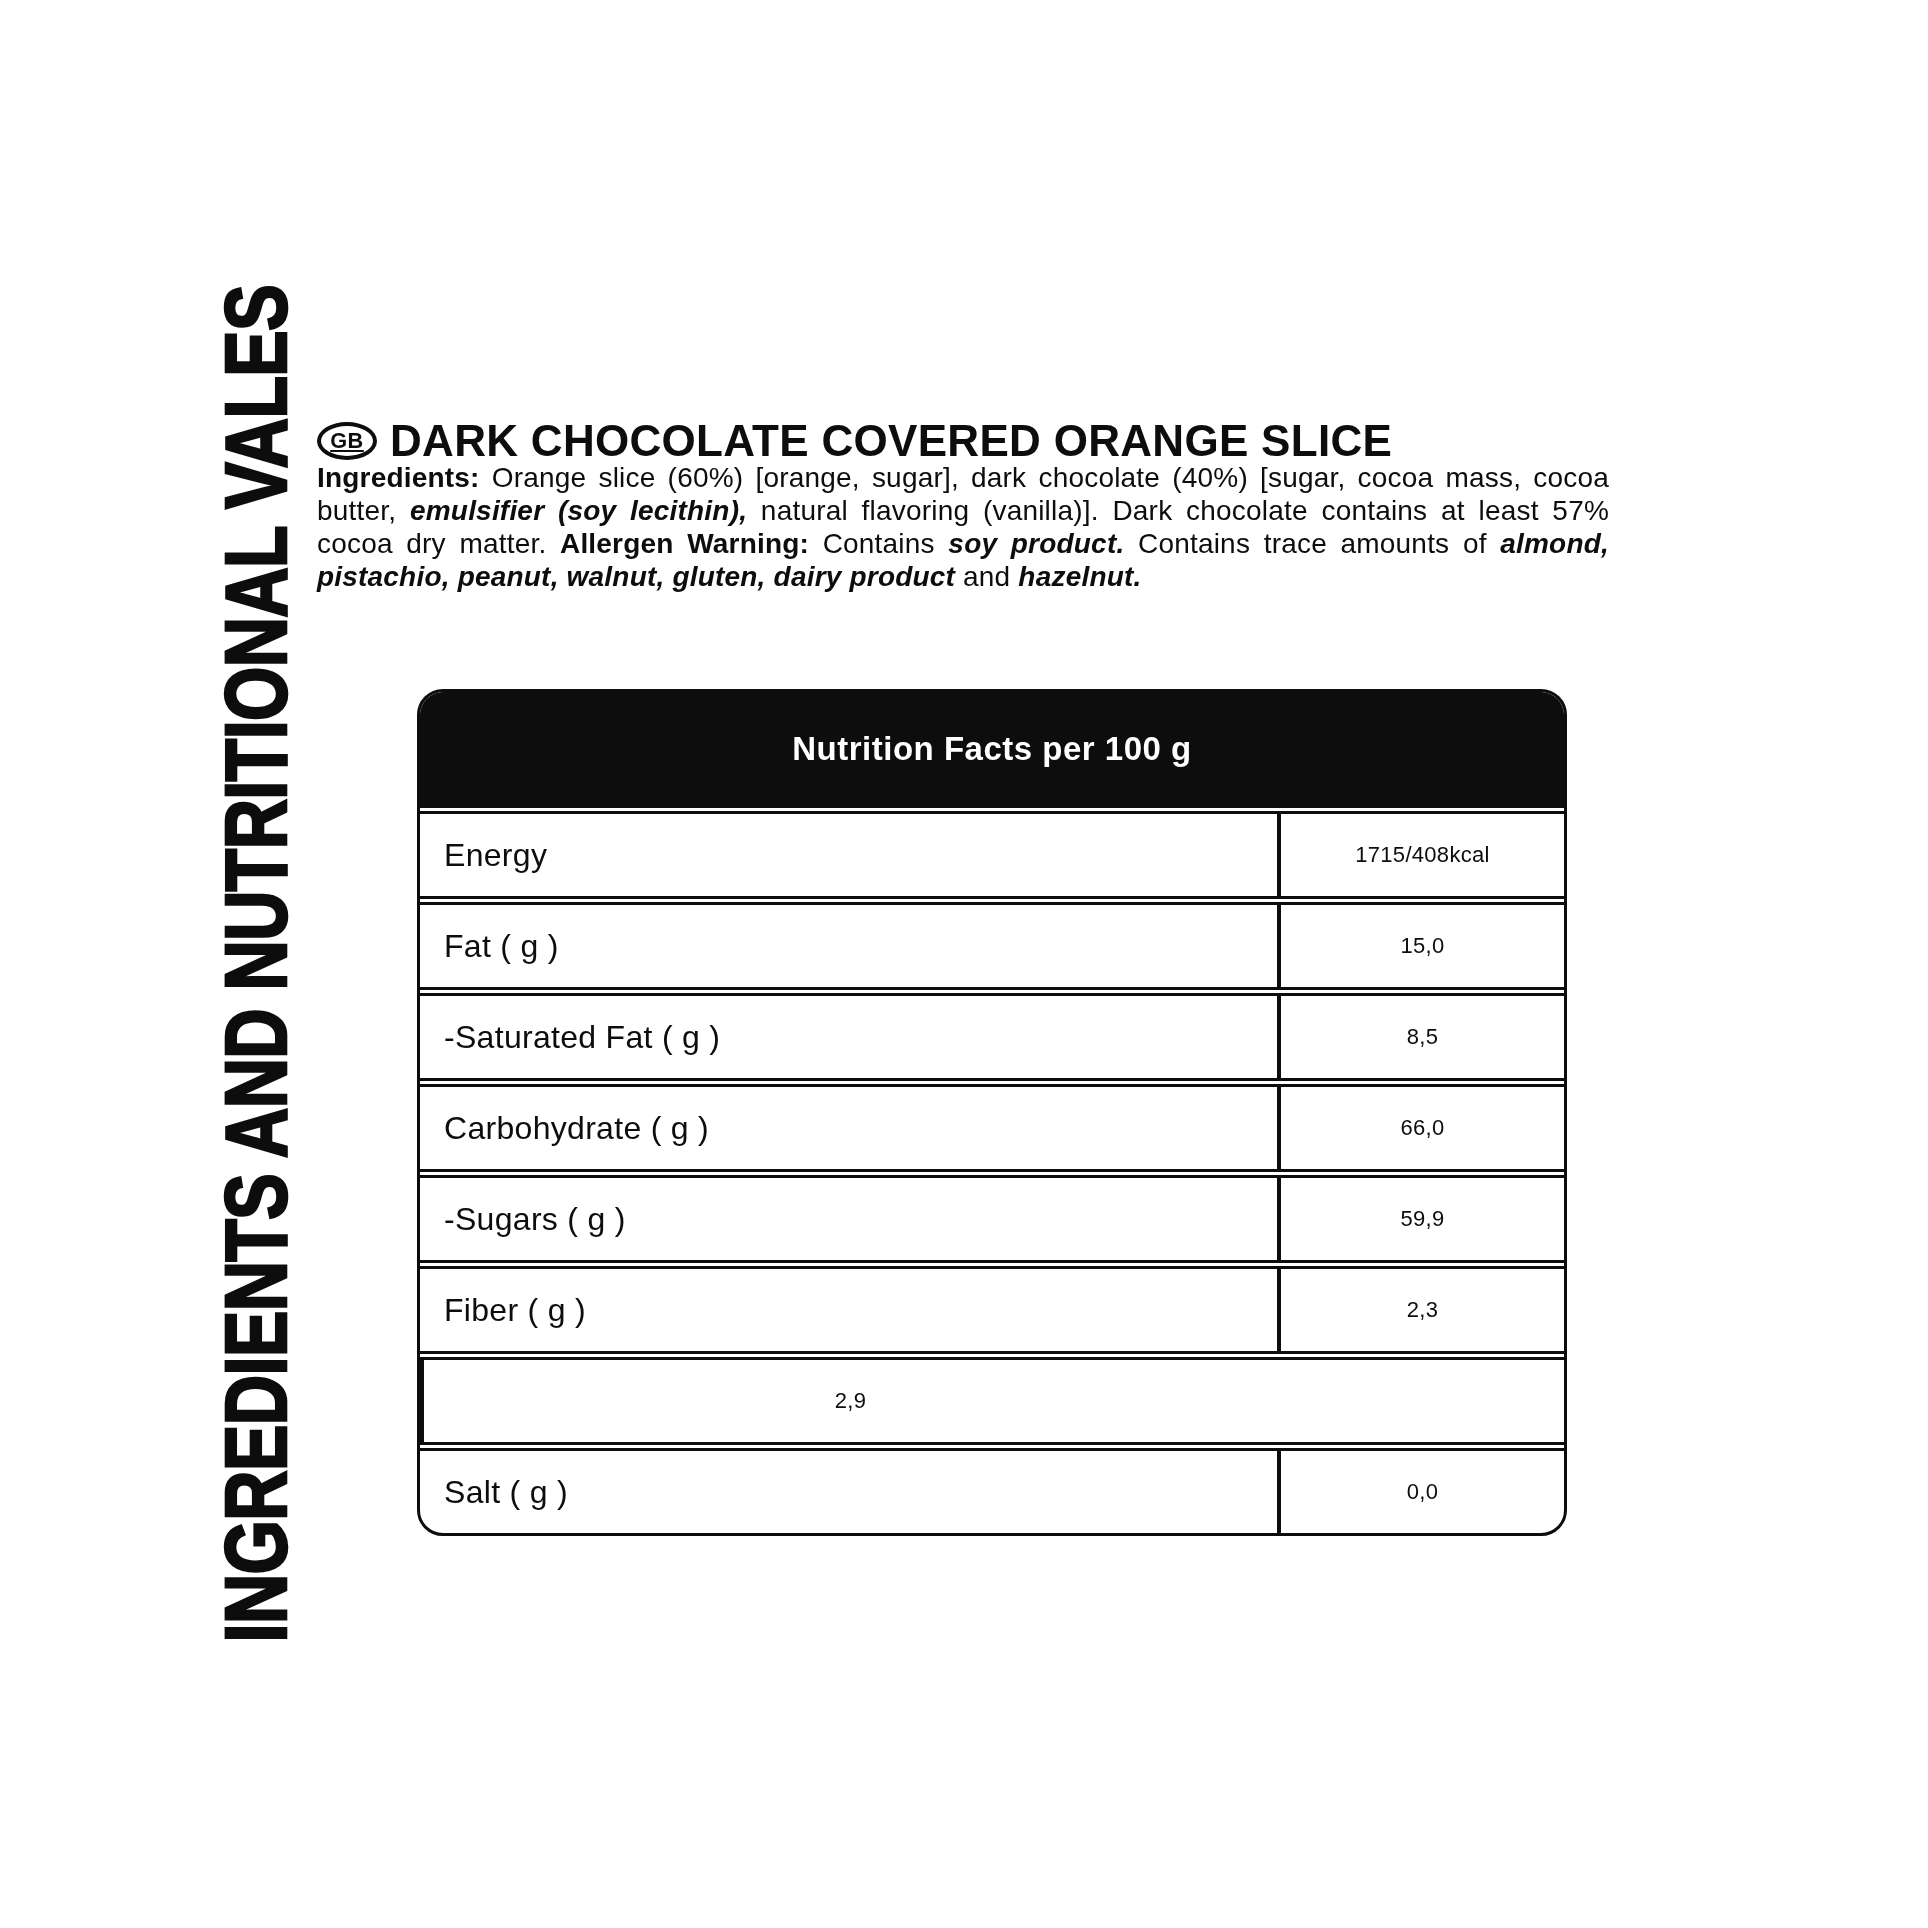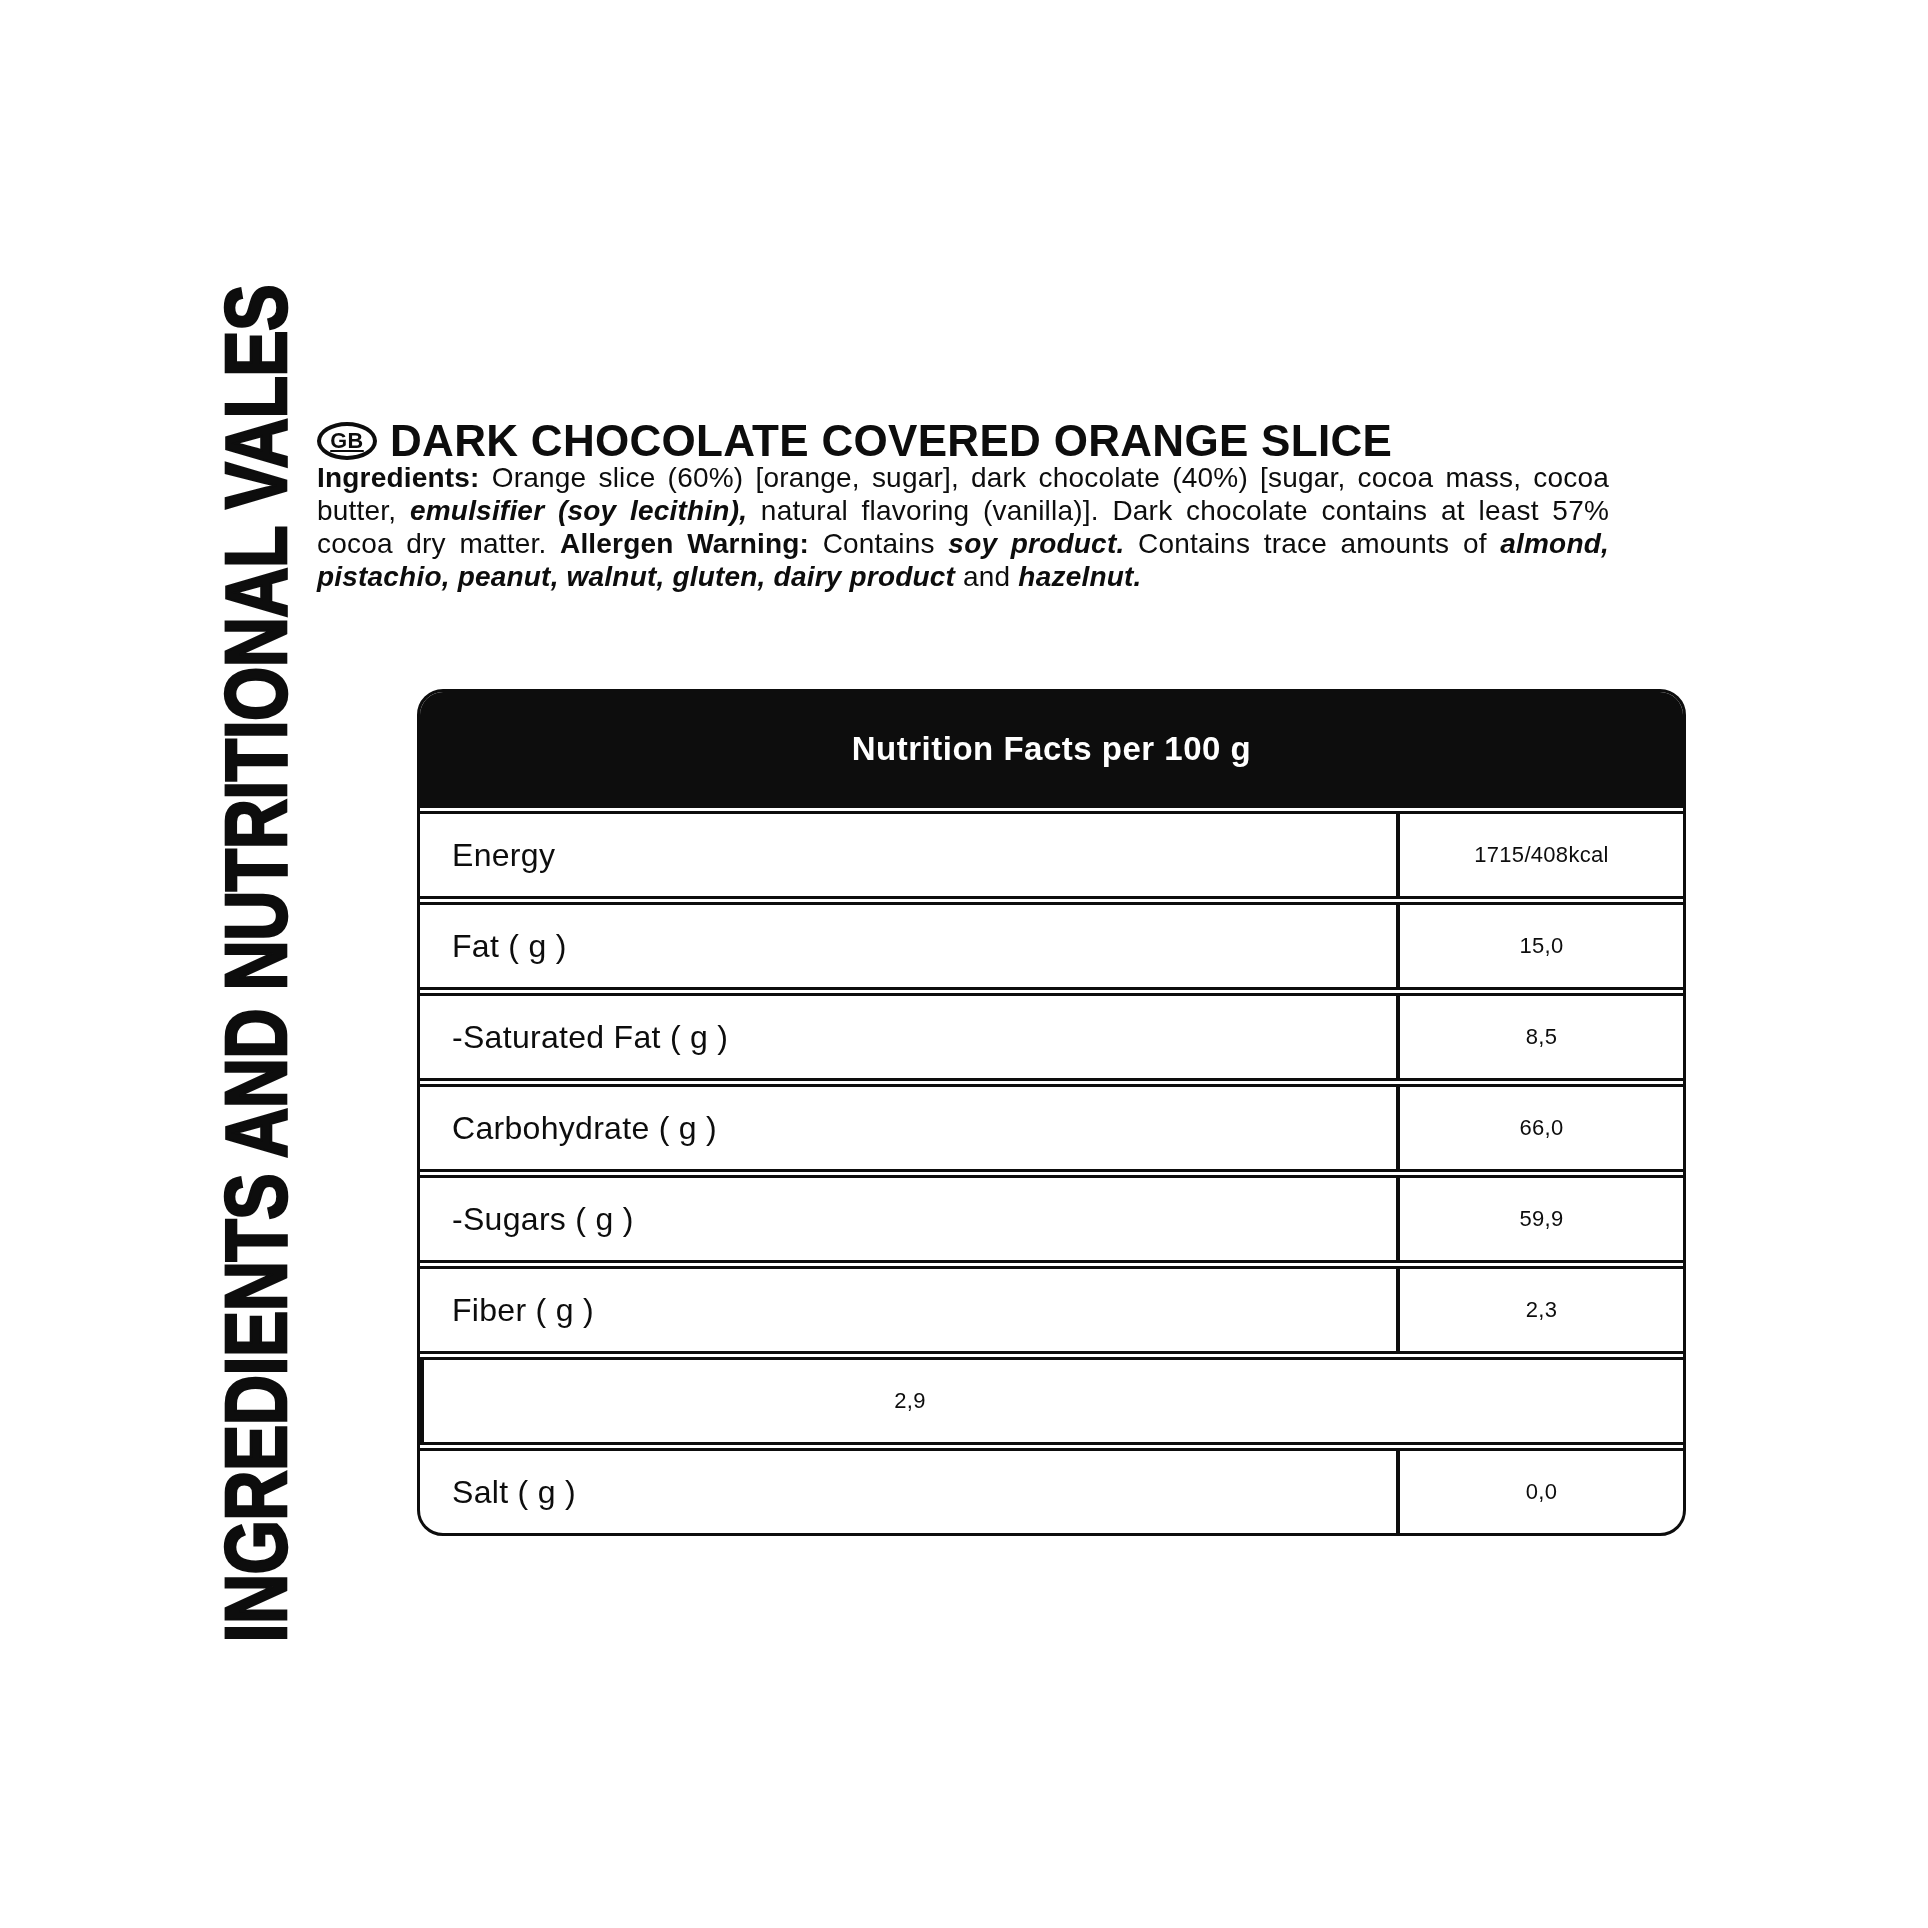--- a/index.html
+++ b/index.html
@@ -74,21 +74,21 @@
     letter-spacing:0.2px;
   }
   .ingredients .b{font-weight:700;}
   .ingredients .i{font-style:italic;}
 
   
   .nutrition-table{
     position:absolute;
     left:417px;
     top:689px;
-    width:1269px;
+    width:1150px;
     border:3.8px solid var(--ink);
     border-radius:26px;
     overflow:hidden;
     background:var(--bg);
   }
   .nt-header{
     background:var(--header-bg);
     color:var(--header-text);
     height:113px;
     display:flex;
@@ -100,21 +100,21 @@
   }
   .nt-row{
     display:grid;
     grid-template-columns:1fr 287px;
     height:91px;
     border-top:9.4px double var(--ink);
   }
   .nt-label{
     display:flex;
     align-items:center;
-    padding-left:32px;
+    padding-left:24px;
     font-size:32px;
     letter-spacing:0.3px;
   }
   .nt-value{
     display:flex;
     align-items:center;
     justify-content:center;
     border-left:4.7px solid var(--ink);
     font-size:22px;
     letter-spacing:0.3px;

